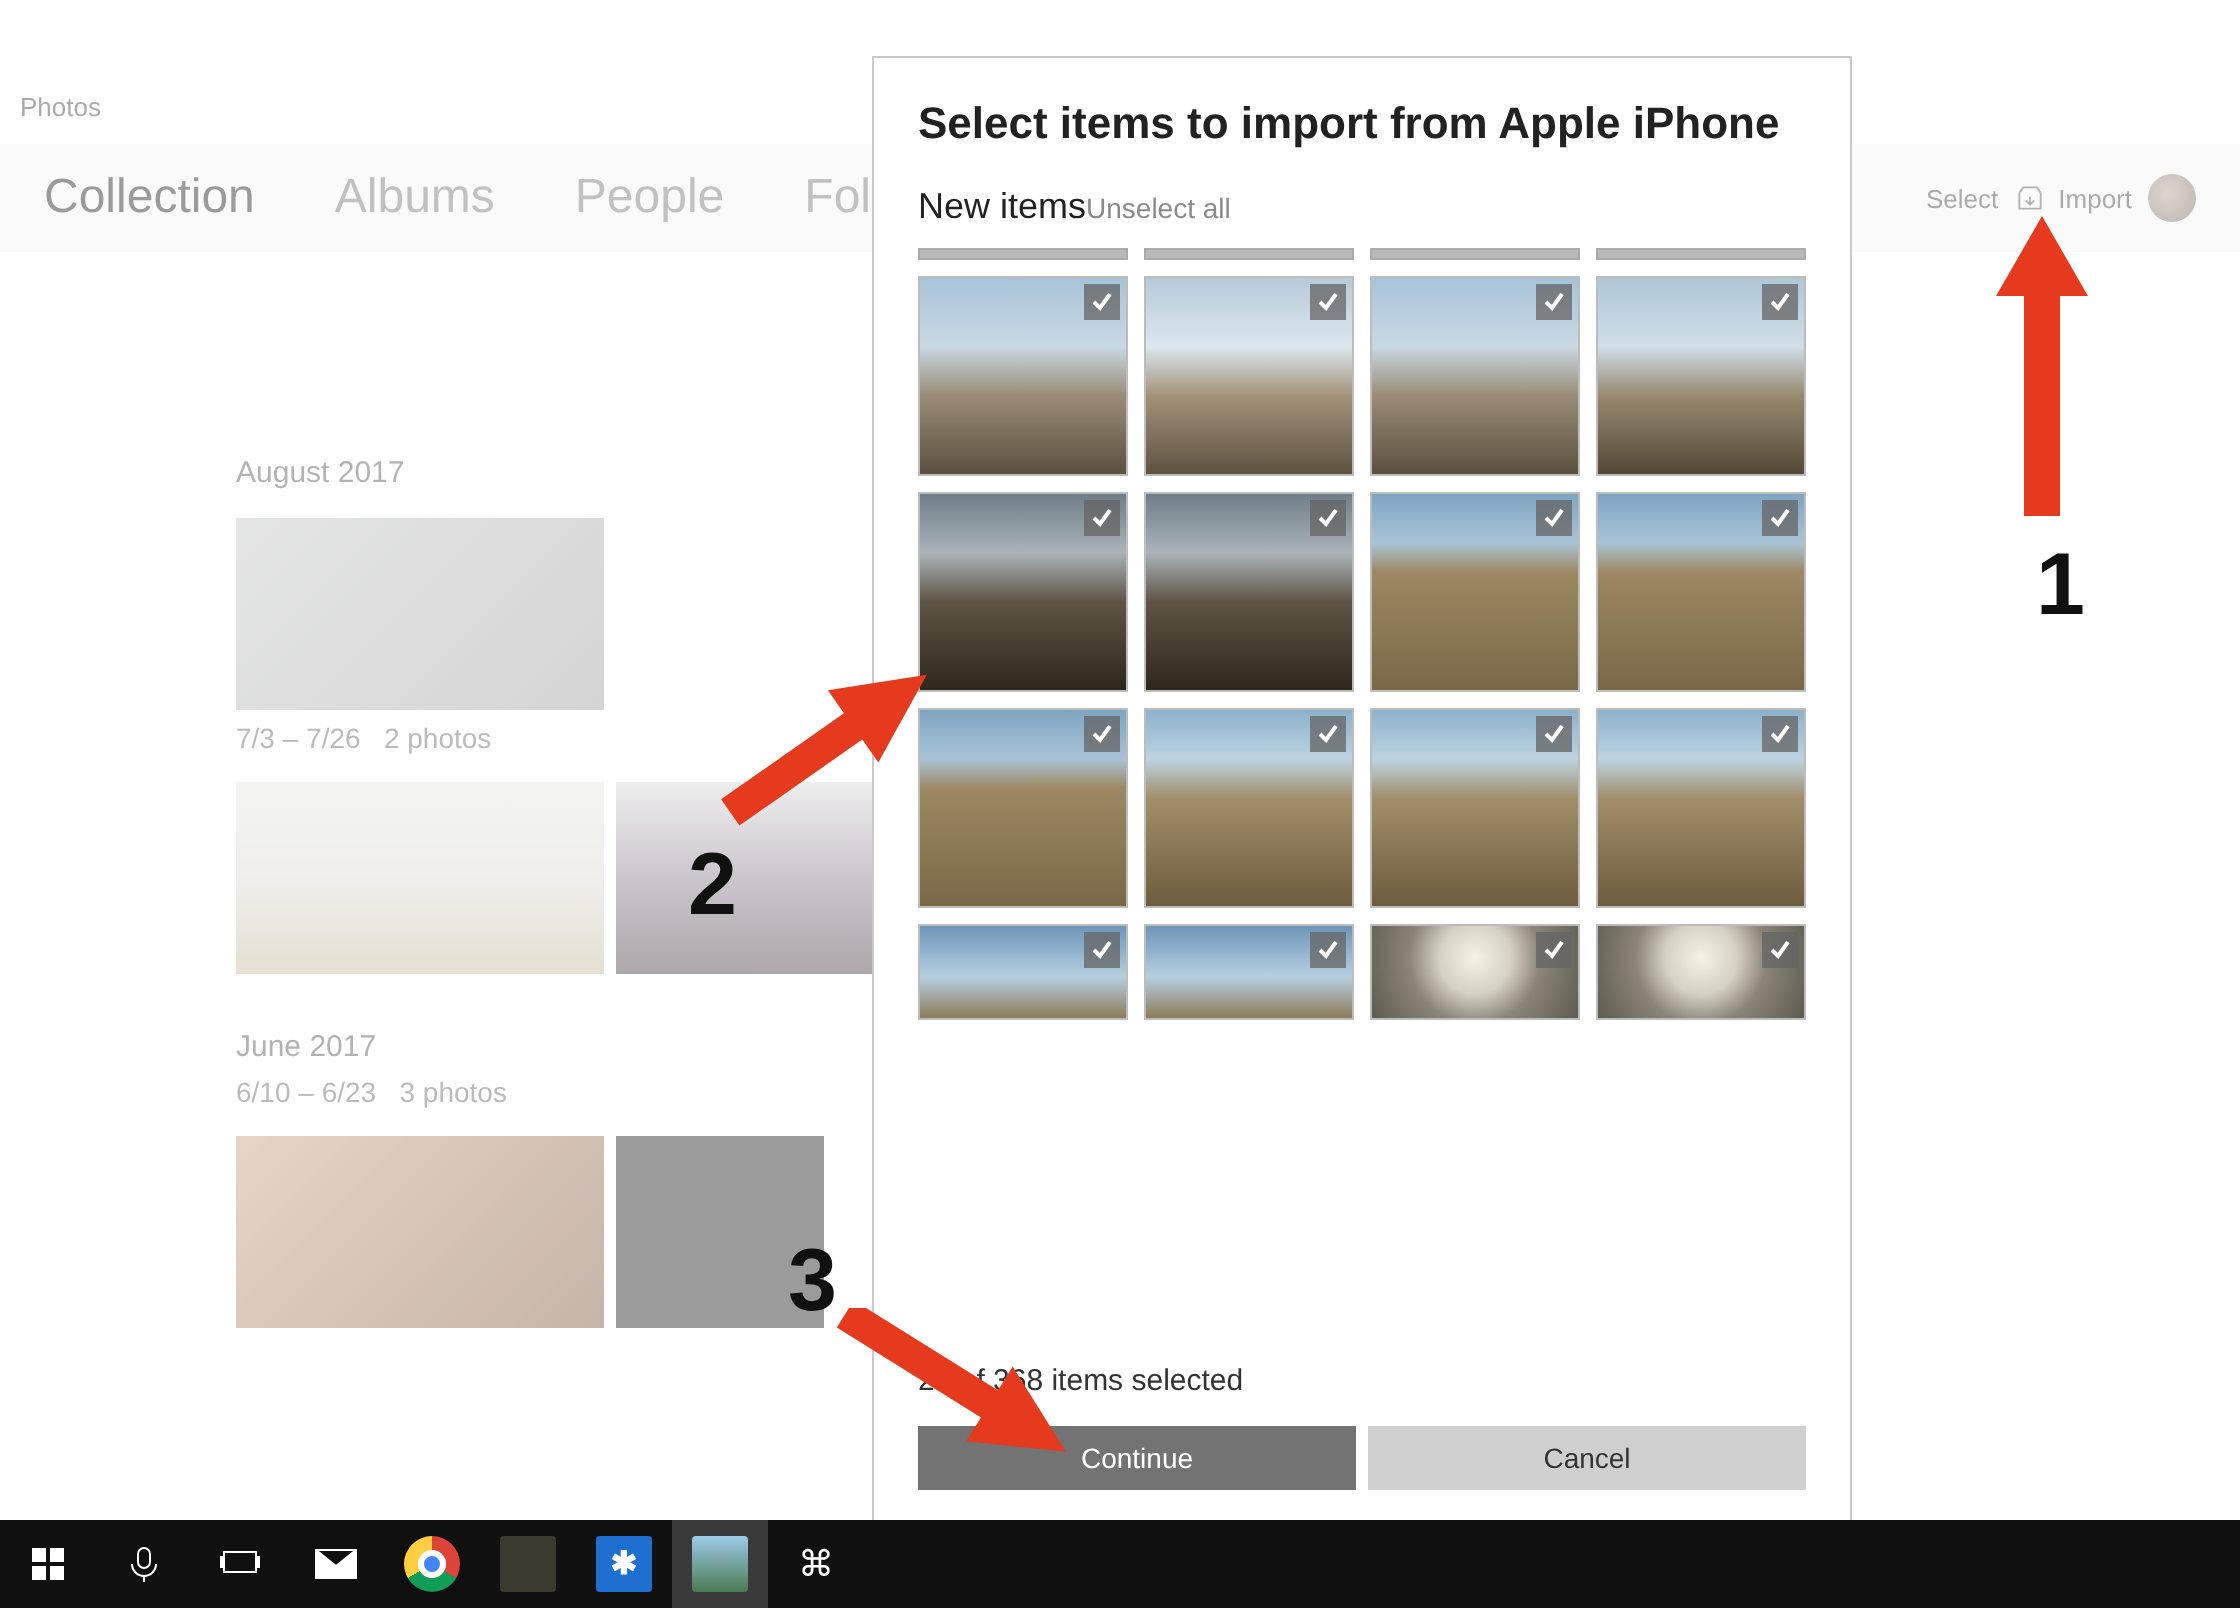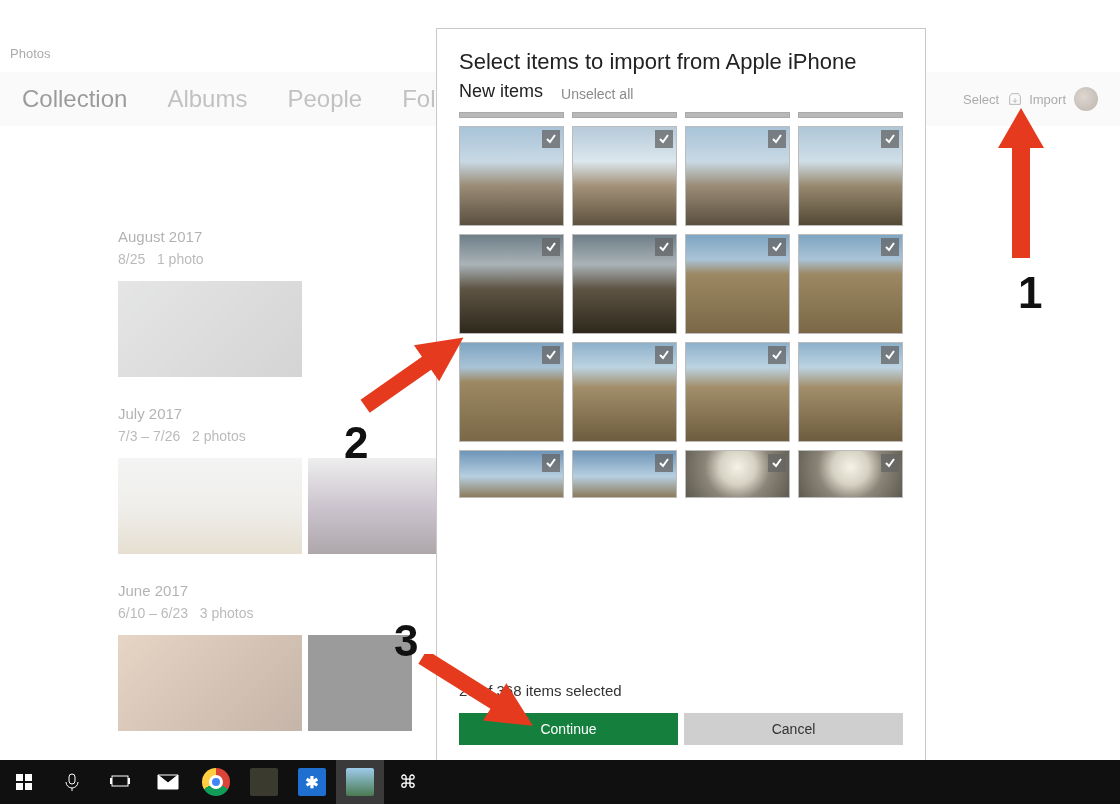--- a/index.html
+++ b/index.html
@@ -117,28 +117,28 @@
     background: #fff;
     border: 1px solid #c9c9c9;
     z-index: 10;
     padding: 20px 22px 16px 22px;
     display: flex;
     flex-direction: column;
   }
   .dialog-title {
     font-size: 22px;
     color: #222;
-    font-weight: 400;
+    font-weight: 700;
     margin-bottom: 6px;
   }
   .dialog-subhead {
     display: flex;
-    align-items: flex-end;
-    gap: 18px;
+    align-items: center;
     margin-bottom: 10px;
+    margin-top: 12px;
   }
   .new-items {
     font-size: 18px;
     color: #222;
   }
   .unselect {
     font-size: 14px;
     color: #8a8a8a;
     cursor: pointer;
   }
@@ -199,21 +199,21 @@
     flex: 1;
     height: 32px;
     background: #cfcfcf;
     color: #333;
     font-size: 14px;
     border: none;
     cursor: pointer;
   }
   .dlg-btn.primary {
     color: #fff;
-    background: #15803d;
+    background: #737373;
   }
 
   
   .annotation-layer { position: absolute; inset: 0; z-index: 20; pointer-events: none; }
   .arrow {
     position: absolute;
     fill: #e53a1e;
   }
   .num {
     position: absolute;
@@ -299,29 +299,25 @@
         </svg>
         <span>Import</span>
       </div>
       <div class="avatar"></div>
     </div>
   </div>
 
   <div class="collection-area">
     <div>
       <div class="section-header">August 2017</div>
-      <div class="section-sub">
-        <span>8/25</span>&nbsp;&nbsp;&nbsp;<span>1 photo</span>
-      </div>
       <div class="thumb-row">
         <div class="thumb bg-hoodie"></div>
       </div>
     </div>
     <div>
-      <div class="section-header">July 2017</div>
       <div class="section-sub">
         <span>7/3 – 7/26</span>&nbsp;&nbsp;&nbsp;<span>2 photos</span>
       </div>
       <div class="thumb-row">
         <div class="thumb bg-lighthouse"></div>
         <div class="thumb bg-girls" style="width:142px"></div>
       </div>
     </div>
     <div>
       <div class="section-header">June 2017</div>

